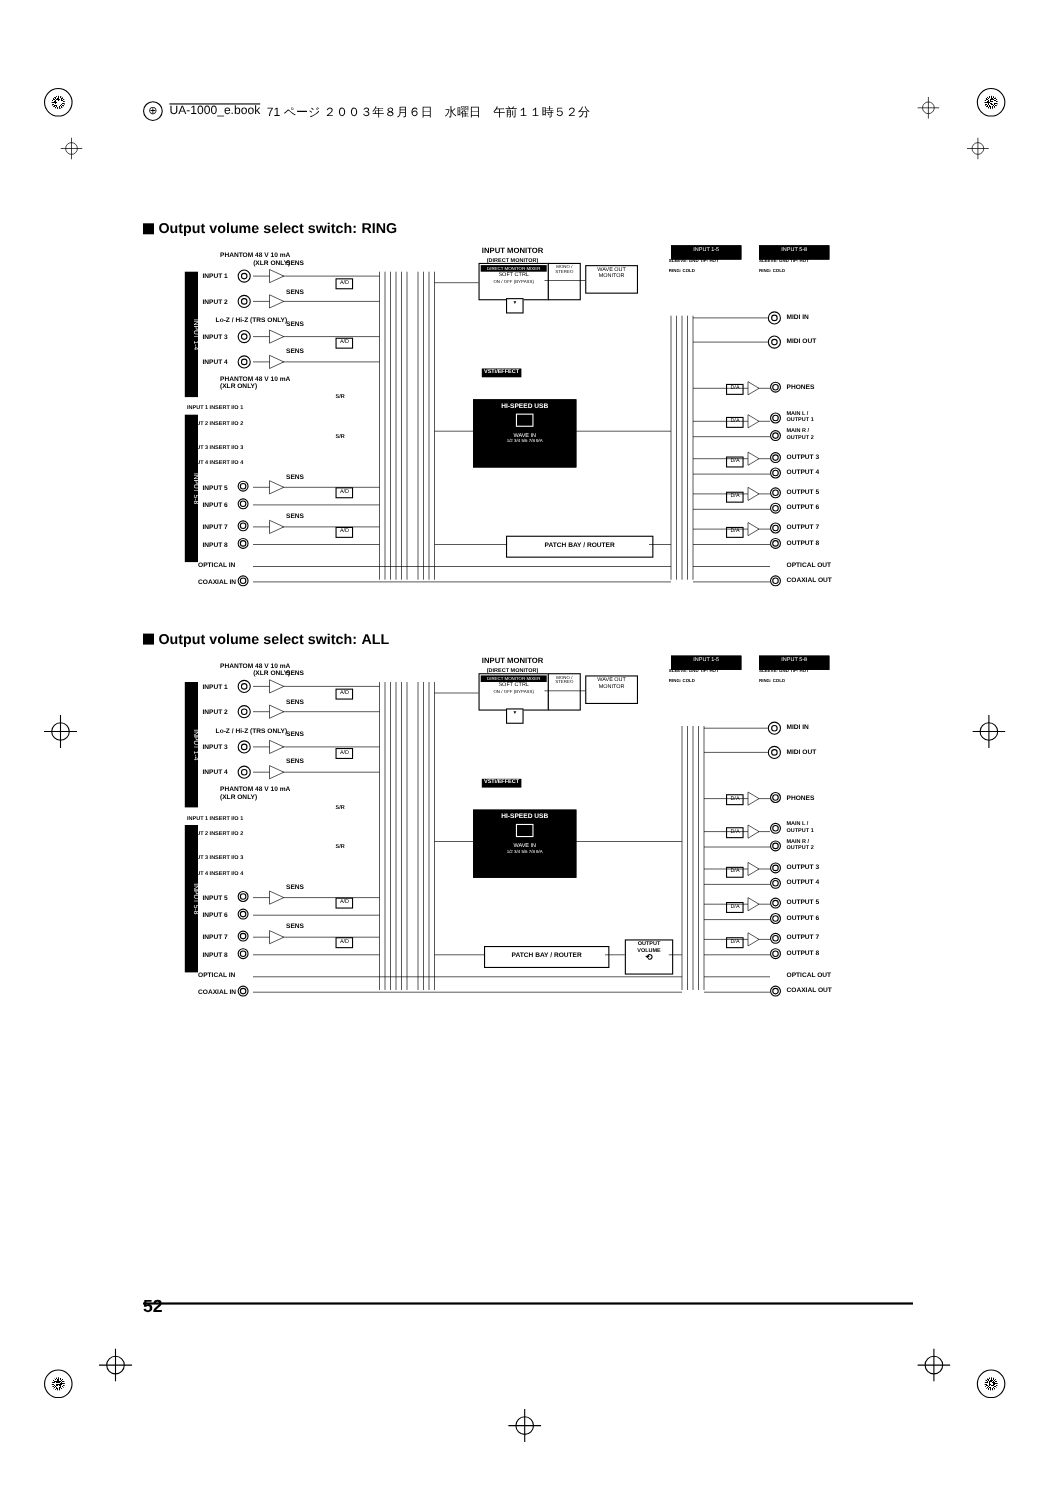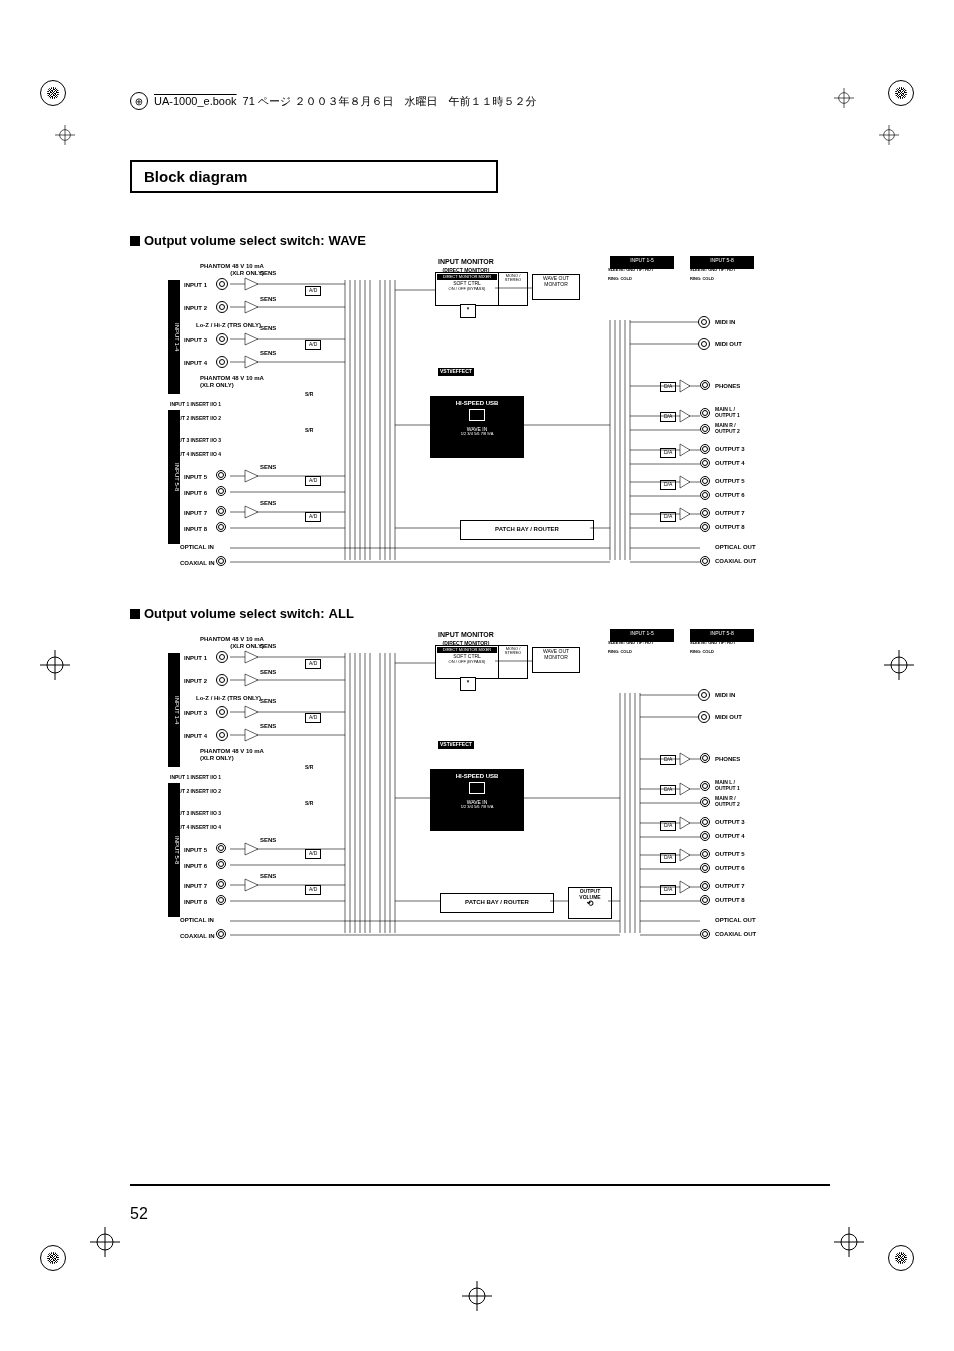--- a/index.html
+++ b/index.html
@@ -90,23 +90,23 @@
   }
   .diagram-svg {
     position: absolute;
     top: 0; left: 0;
     width: 100%; height: 100%;
   }
   .lbl { position: absolute; font-size: 6px; font-weight: bold; white-space: nowrap; }
   .lbl-r { text-align: right; }
   .page-number {
     position: absolute;
-    bottom: 128px;
+    bottom: 153px;
     left: 130px;
-    font-weight: normal;
+    font-weight: bold;
     font-size: 16px;
   }
   .footer-rule {
     position: absolute;
     bottom: 165px;
     left: 130px;
     width: 700px;
     height: 2px;
     background: #000;
   }
@@ -226,28 +226,25 @@
 <div style="position:absolute;top:125px;right:55px;">
   <svg width="20" height="20" viewBox="0 0 30 30">
       <circle cx="15" cy="15" r="8" fill="none" stroke="#000"></circle>
       <line x1="0" y1="15" x2="30" y2="15" stroke="#000"></line>
       <line x1="15" y1="0" x2="15" y2="30" stroke="#000"></line>
     </svg>
 </div>
 
 <div class="content-area">
 
-  <div class="section-title-box">
-    <span>Block diagram</span>
-  </div>
 
   <div class="subheading">
     <span class="square"></span>
     <span>Output volume select switch: </span>
-    <span>WAVE</span>
+    <span>RING</span>
   </div>
 
   <div class="diagram-box">
 
     <div class="side-tab" style="top:20px;left:-2px;height:110px;">INPUT 1-4</div>
     <div class="side-tab" style="top:150px;left:-2px;height:130px;">INPUT 5-8</div>
 
     <div class="lbl lbl-r" style="top:3px;left:30px;"><span>PHANTOM 48 V 10 mA</span><br><span>(XLR ONLY)</span></div>
     <div class="lbl lbl-r" style="top:22px;left:14px;">INPUT 1</div>
     <div class="conn-circle" style="top:18px;left:46px;"></div>

